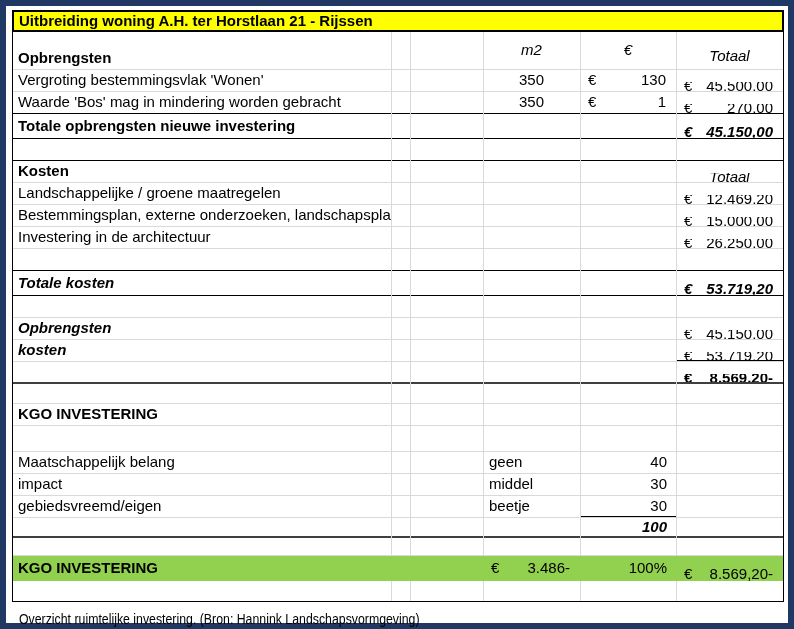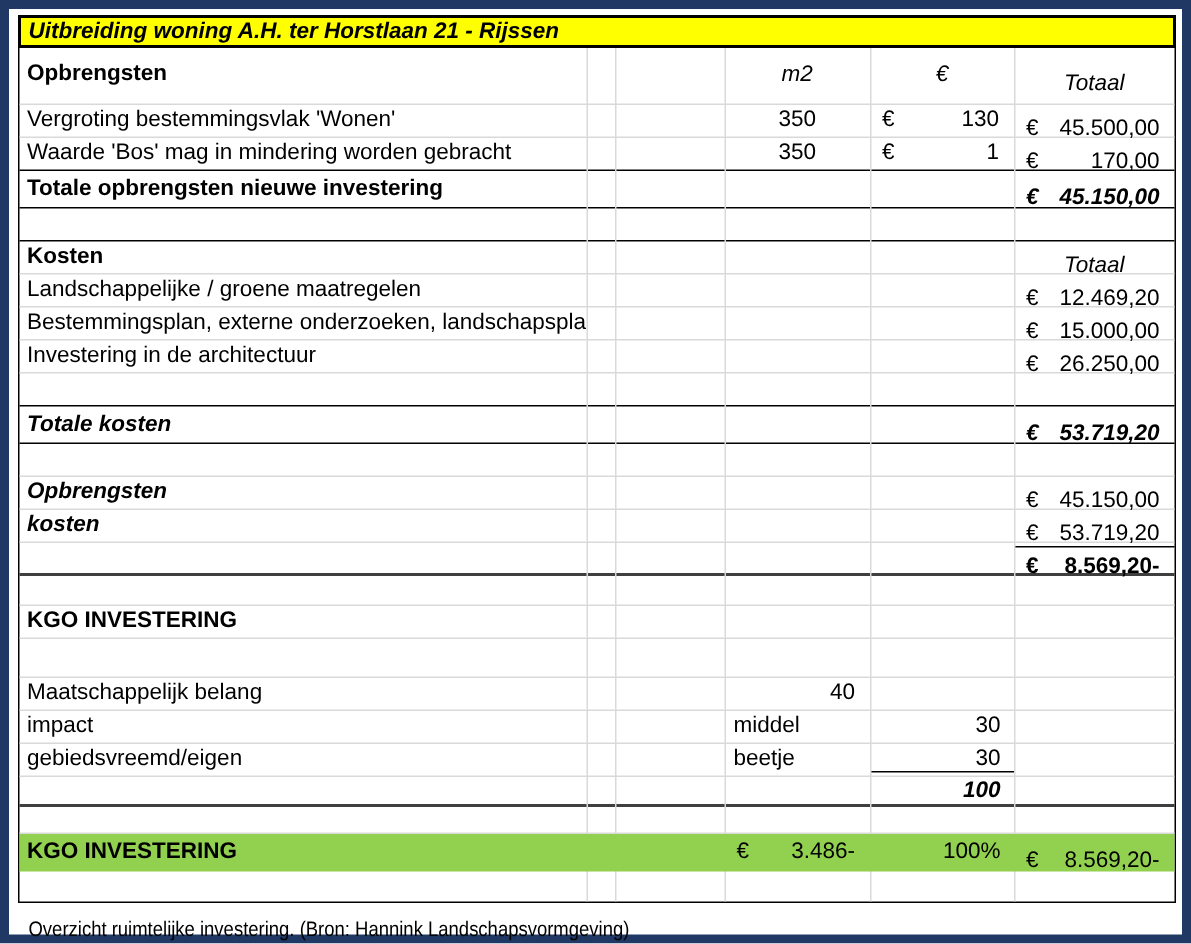--- a/index.html
+++ b/index.html
@@ -24,21 +24,21 @@
     border-right:1px solid #000;
     border-bottom:1px solid #000;
     box-sizing:content-box;
     font-size:15px;
     line-height:1.1;
   }
   
   .vline{position:absolute;top:0;bottom:0;width:1px;background:#d9d9d9;}
   .v1{left:378px}.v2{left:397px}.v3{left:470px}.v4{left:567px}.v5{left:663px}
 
-  .row{display:flex;height:22px;border-bottom:1px solid #d9d9d9;box-sizing:border-box;align-items:center;}
+  .row{display:flex;height:22px;border-bottom:1px solid #d9d9d9;box-sizing:border-box;}
   .row.h38{height:38px}.row.h25{height:25px}.row.h20{height:20px}
   .row.h26{height:26px}.row.h18{height:18px}
   .row.bbk{border-bottom:1px solid #000;}
   .row.bthick{border-bottom:2px solid #3f3f3f;}
   .row.noline{border-bottom:none;}
 
   .c{display:flex;align-items:center;box-sizing:border-box;overflow:hidden;white-space:nowrap;}
   .cA{width:378px;padding-left:5px;}
   .cB{width:19px;}
   .cC{width:73px;}
@@ -54,21 +54,21 @@
   .padL{padding-left:6px;}
   .bottomalign{align-items:flex-end;padding-bottom:3px;}
   .cellbk{box-shadow:inset 0 -1px 0 #000;}
 
   .title-row{
     height:22px;
     background:#ffff00;
     border:2px solid #000;
     display:flex;align-items:center;
     padding-left:5px;
-    font-weight:700;font-style:italic;
+    font-weight:700;
     box-sizing:border-box;
     position:relative;z-index:2;
     margin:0 -1px; 
   }
   .green-row{
     background:#92d050;
     position:relative;z-index:1;
     border-bottom:none;
   }
   .caption{
@@ -122,21 +122,21 @@
       <div class="c cA">Waarde 'Bos' mag in mindering worden gebracht</div>
       <div class="c cB"></div>
       <div class="c cC"></div>
       <div class="c cD center">350</div>
       <div class="c cE acct">
         <span>€</span>
         <span>1</span>
       </div>
       <div class="c cF acct">
         <span>€</span>
-        <span>170,00</span>
+        <span>270,00</span>
       </div>
     </div>
 
     <div class="row bbk h25">
       <div class="c cA bold">Totale opbrengsten nieuwe investering</div>
       <div class="c cB"></div>
       <div class="c cC"></div>
       <div class="c cD"></div>
       <div class="c cE"></div>
       <div class="c cF acct bold it">
@@ -252,20 +252,21 @@
       <div class="c cE"></div>
       <div class="c cF"></div>
     </div>
 
     <div class="row h26"></div>
 
     <div class="row">
       <div class="c cA">Maatschappelijk belang</div>
       <div class="c cB"></div>
       <div class="c cC"></div>
+      <div class="c cD padL">geen</div>
       <div class="c cE right">40</div>
       <div class="c cF"></div>
     </div>
     <div class="row">
       <div class="c cA">impact</div>
       <div class="c cB"></div>
       <div class="c cC"></div>
       <div class="c cD padL">middel</div>
       <div class="c cE right">30</div>
       <div class="c cF"></div>

